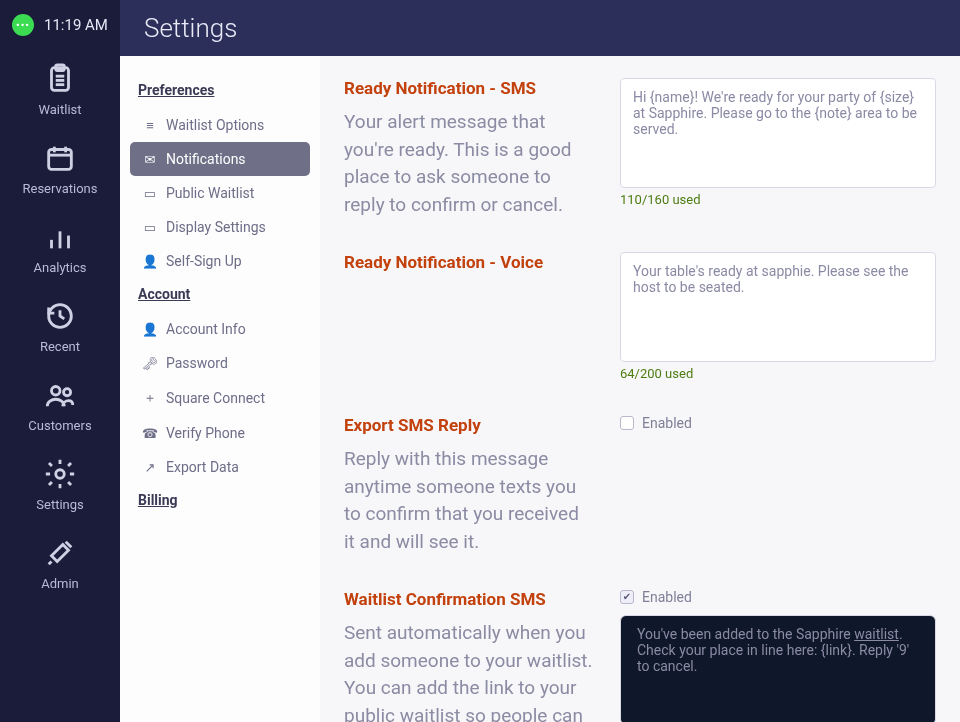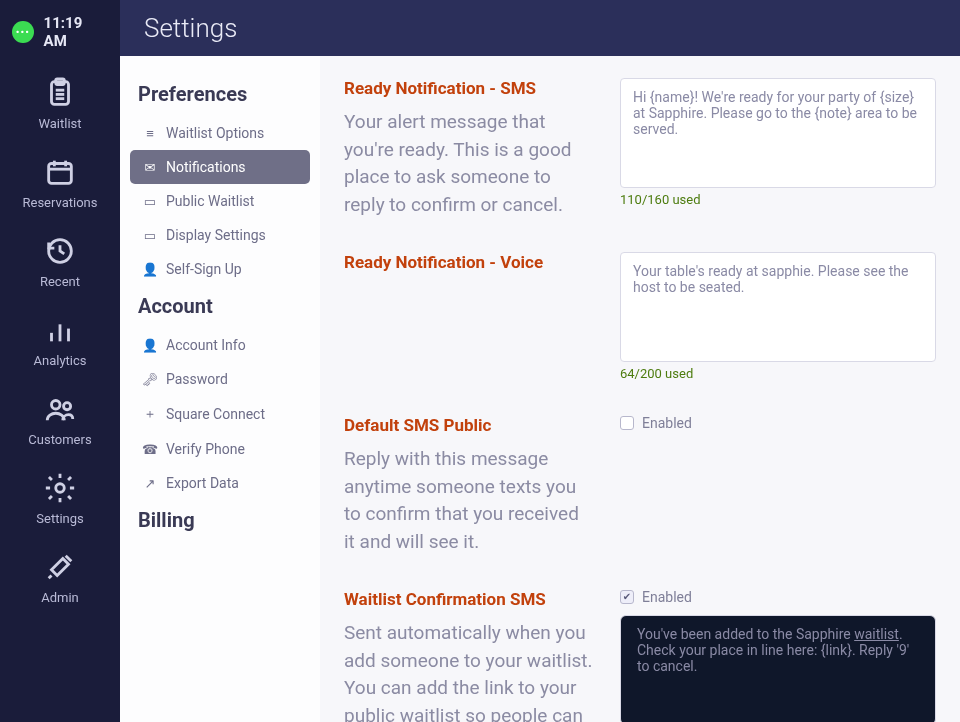--- a/index.html
+++ b/index.html
@@ -17,21 +17,21 @@
   .nav-top {
     display: flex; align-items: center; gap: 10px;
     padding: 14px 12px 10px 12px;
   }
   .status-dot {
     width: 22px; height: 22px; border-radius: 50%;
     background: #3bdc52;
     display: flex; align-items: center; justify-content: center;
     color: #fff; font-size: 11px; letter-spacing: 1px;
   }
-  .clock { font-size: 15px; color: #e6e7f5; font-weight: 700; }
+  .clock { font-size: 15px; color: #e6e7f5; font-weight: 400; }
 
   .nav-items { display: flex; flex-direction: column; gap: 4px; padding: 6px 0 0 0; }
   .nav-item {
     display: flex; flex-direction: column; align-items: center;
     padding: 8px 4px 10px 4px;
     font-size: 13px; color: #b9bad6;
     cursor: pointer;
   }
   .nav-item .nav-icon {
     width: 42px; height: 38px;
@@ -53,22 +53,23 @@
 
   .content { flex: 1; display: flex; overflow: hidden; }
 
   
   .settings-side {
     width: 200px; flex: 0 0 200px;
     padding: 18px 10px 10px 10px;
     background: #fdfdfe;
   }
   .settings-side h3 {
-    font-size: 20px; color: #3a3a55; font-weight: 700;
+    font-size: 14px; color: #3a3a55; font-weight: 700;
     padding: 8px 10px 10px 8px;
+    text-decoration: underline;
   }
   .side-item {
     display: flex; align-items: center; gap: 8px;
     font-size: 14px; color: #6d6d88;
     padding: 9px 12px;
     border-radius: 5px;
     cursor: pointer;
   }
   .side-item.active {
     background: #6f6f87; color: #fff;
@@ -157,37 +158,37 @@
             <line x1="8" y1="4" x2="8" y2="8"></line>
             <line x1="16" y1="4" x2="16" y2="8"></line>
           </svg>
       </span>
       <span class="nav-label">Reservations</span>
     </div>
 
     <div class="nav-item">
       <span class="nav-icon">
         <svg width="34" height="34" viewBox="0 0 24 24">
+            <line x1="6" y1="20" x2="6" y2="14"></line>
+            <line x1="12" y1="20" x2="12" y2="8"></line>
+            <line x1="18" y1="20" x2="18" y2="11"></line>
+          </svg>
+      </span>
+      <span class="nav-label">Analytics</span>
+    </div>
+
+    <div class="nav-item">
+      <span class="nav-icon">
+        <svg width="34" height="34" viewBox="0 0 24 24">
             <circle cx="12" cy="12" r="8"></circle>
             <polyline points="12 8 12 12 15 14"></polyline>
             <polyline points="4 6 4 10 8 10"></polyline>
           </svg>
       </span>
       <span class="nav-label">Recent</span>
-    </div>
-
-    <div class="nav-item">
-      <span class="nav-icon">
-        <svg width="34" height="34" viewBox="0 0 24 24">
-            <line x1="6" y1="20" x2="6" y2="14"></line>
-            <line x1="12" y1="20" x2="12" y2="8"></line>
-            <line x1="18" y1="20" x2="18" y2="11"></line>
-          </svg>
-      </span>
-      <span class="nav-label">Analytics</span>
     </div>
 
     <div class="nav-item">
       <span class="nav-icon">
         <svg width="34" height="34" viewBox="0 0 24 24">
             <circle cx="9" cy="9" r="3"></circle>
             <path d="M3 20c0-3 3-5 6-5s6 2 6 5"></path>
             <circle cx="17" cy="10" r="2.5"></circle>
             <path d="M14 20c0-2.5 2-4 4-4s3 1 3 3"></path>
           </svg>
@@ -292,21 +293,21 @@
           <div class="sec-title">Ready Notification - Voice</div>
         </div>
         <div class="sec-right">
           <textarea class="msg" style="">Your table's ready at sapphie. Please see the host to be seated.</textarea>
           <div class="counter">64/200 used</div>
         </div>
       </div>
 
       <div class="section">
         <div class="sec-left">
-          <div class="sec-title">Default SMS Public</div>
+          <div class="sec-title">Export SMS Reply</div>
           <div class="sec-desc">Reply with this message anytime someone texts you to confirm that you received it and will see it.</div>
         </div>
         <div class="sec-right">
           <div class="enable-row">
             <span class="chk"></span>
             <span>Enabled</span>
           </div>
         </div>
       </div>
 

